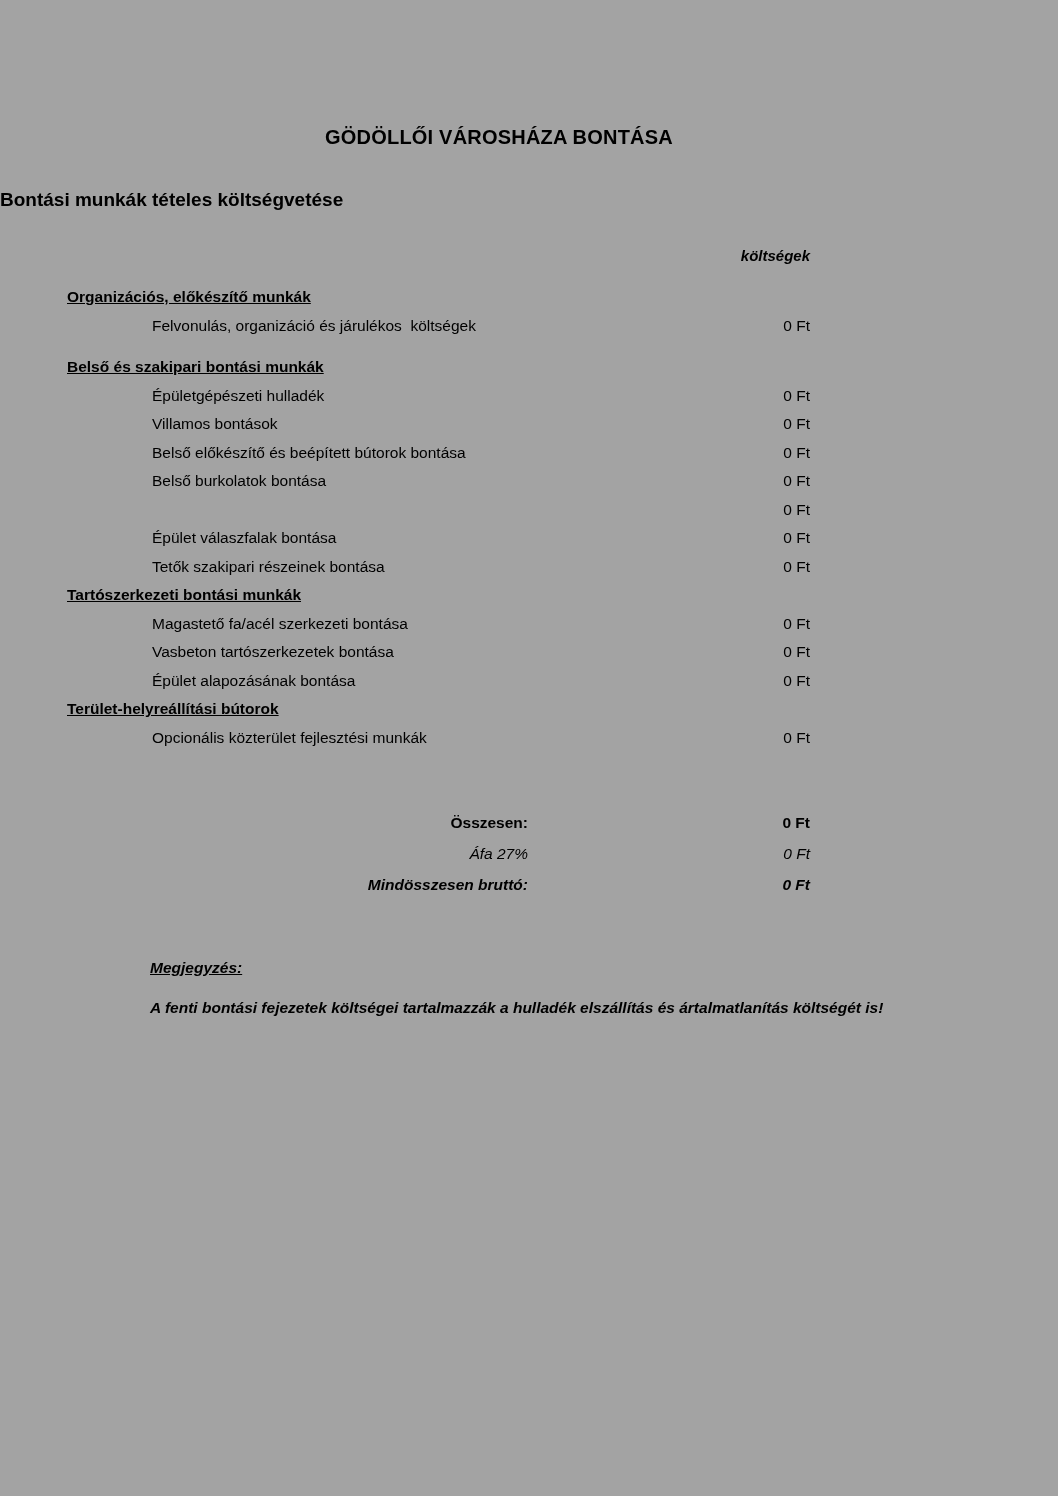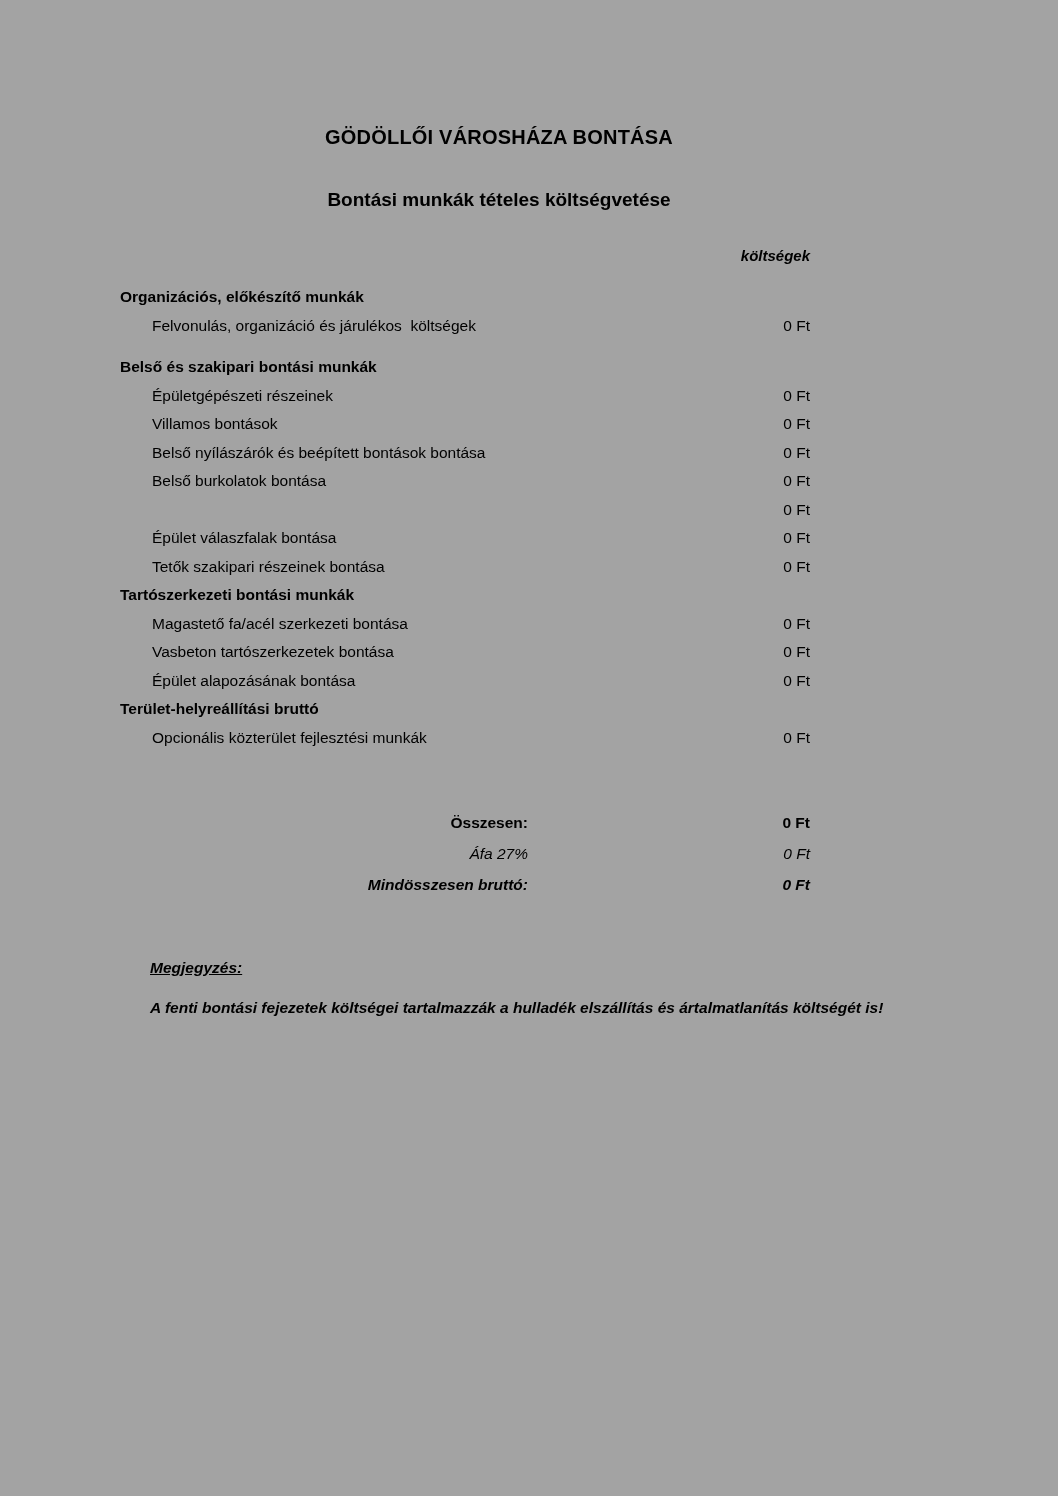--- a/index.html
+++ b/index.html
@@ -16,43 +16,44 @@
     padding-top: 126px;
     width: 998px;
     text-align: center;
     font-size: 20px;
     font-weight: 700;
     letter-spacing: 0.2px;
   }
   .subtitle {
     margin-top: 40px;
     width: 998px;
-    text-align: center;
+    text-align: left;
     font-size: 19px;
     font-weight: 700;
   }
   .col-header-row {
     margin-top: 36px;
     padding-right: 248px;
     text-align: right;
     font-size: 15px;
     font-weight: 700;
     font-style: italic;
     line-height: 18px;
   }
   .sheet {
     margin-top: 18px;
     padding-right: 248px;
     font-size: 15.5px;
   }
   .section-heading {
-    padding-left: 120px;
+    padding-left: 67px;
     font-weight: 700;
     line-height: 28.5px;
     white-space: pre-wrap;
+    text-decoration: underline;
   }
   .line {
     display: flex;
     align-items: baseline;
     line-height: 28.5px;
   }
   .line .label { padding-left: 152px; white-space: pre-wrap; }
   .line .value { margin-left: auto; white-space: pre-wrap; }
   .gap { height: 13px; }
   .summary {
@@ -96,29 +97,29 @@
     <div class="section-heading">Organizációs, előkészítő munkák</div>
     <div class="line">
       <span class="label">Felvonulás, organizáció és járulékos  költségek</span>
       <span class="value">0 Ft</span>
     </div>
 
     <div class="gap"></div>
 
     <div class="section-heading">Belső és szakipari bontási munkák</div>
     <div class="line">
-      <span class="label">Épületgépészeti részeinek</span>
+      <span class="label">Épületgépészeti hulladék</span>
       <span class="value">0 Ft</span>
     </div>
     <div class="line">
       <span class="label">Villamos bontások</span>
       <span class="value">0 Ft</span>
     </div>
     <div class="line">
-      <span class="label">Belső nyílászárók és beépített bontások bontása</span>
+      <span class="label">Belső előkészítő és beépített bútorok bontása</span>
       <span class="value">0 Ft</span>
     </div>
     <div class="line">
       <span class="label">Belső burkolatok bontása</span>
       <span class="value">0 Ft</span>
     </div>
     <div class="line">
       <span class="value">0 Ft</span>
     </div>
     <div class="line">
@@ -137,21 +138,21 @@
     </div>
     <div class="line">
       <span class="label">Vasbeton tartószerkezetek bontása</span>
       <span class="value">0 Ft</span>
     </div>
     <div class="line">
       <span class="label">Épület alapozásának bontása</span>
       <span class="value">0 Ft</span>
     </div>
 
-    <div class="section-heading">Terület-helyreállítási bruttó</div>
+    <div class="section-heading">Terület-helyreállítási bútorok</div>
     <div class="line">
       <span class="label">Opcionális közterület fejlesztési munkák</span>
       <span class="value">0 Ft</span>
     </div>
 
   </div>
 
   <div class="summary">
     <div class="sum-row sum-total">
       <span class="sum-label">Összesen:</span>

